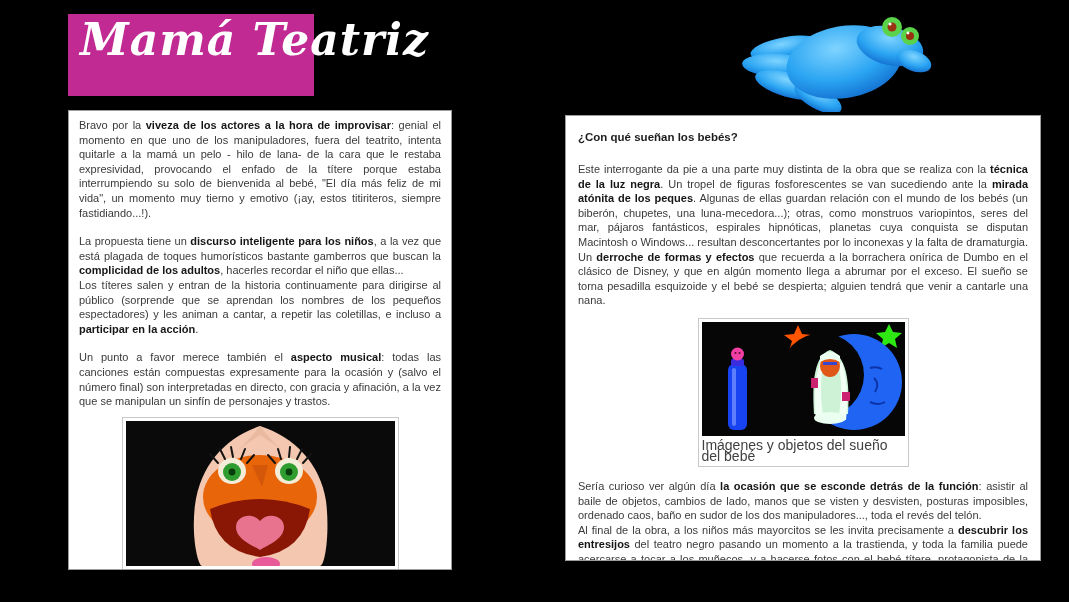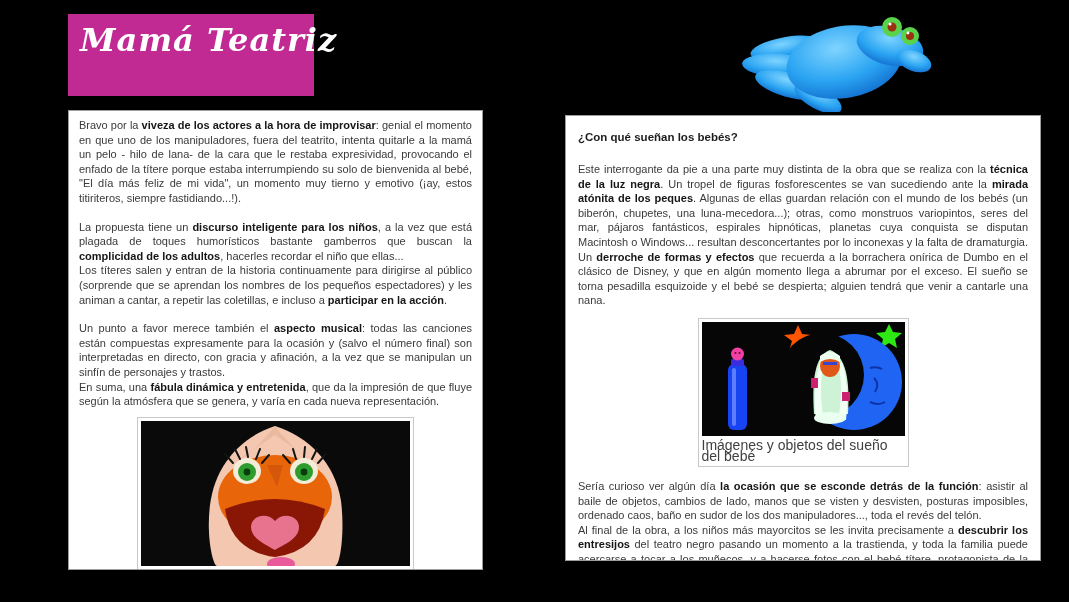--- a/index.html
+++ b/index.html
@@ -9,32 +9,32 @@
     position:relative;
     font-family:"Liberation Sans","DejaVu Sans",sans-serif;
     overflow:hidden;
   }
   .logo-box {
     position:absolute; left:68px; top:14px; width:246px; height:82px;
     background:#c12a93; cursor:pointer;
   }
   .logo-title {
     font-family:"DejaVu Serif",serif; font-style:italic; font-weight:bold;
-    color:#ffffff; font-size:32px; line-height:36px; padding:8px 0 0 12px;
+    color:#ffffff; font-size:44px; line-height:36px; padding:8px 0 0 12px;
     letter-spacing:1px; white-space:nowrap;
   }
   .logo-subtitle {
     color:#f2c4e2; font-size:11px; padding:9px 0 0 12px;
   }
   .hand { position:absolute; left:742px; top:6px; width:196px; height:106px; }
 
   .panel {
     position:absolute; background:#fff; border:1px solid #9d9d9d; overflow:hidden;
   }
-  .left-panel  { left:68px;  top:110px; width:415px; height:460px; padding:7px 10px; }
+  .left-panel  { left:68px;  top:110px; width:384px; height:460px; padding:7px 10px; }
   .right-panel { left:565px; top:115px; width:476px; height:446px; padding:13px 12px; }
 
   .article-text p {
     font-size:11px; line-height:14.6px; text-align:justify; color:#3a3a3a;
   }
   .article-text b { color:#161616; }
   .pblock { margin-bottom:14px; }
   .pblock:last-child { margin-bottom:0; }
 
   h2.section-heading {
@@ -95,21 +95,20 @@
   <div class="article-text">
       <div class="pblock">
         <p><span>Bravo por la </span><b>viveza de los actores a la hora de improvisar</b><span>: genial el momento en que uno de los manipuladores, fuera del teatrito, intenta quitarle a la mamá un pelo - hilo de lana- de la cara que le restaba expresividad, provocando el enfado de la títere porque estaba interrumpiendo su solo de bienvenida al bebé, "El día más feliz de mi vida", un momento muy tierno y emotivo (¡ay, estos titiriteros, siempre fastidiando...!).</span></p>
       </div>
       <div class="pblock">
         <p><span>La propuesta tiene un </span><b>discurso inteligente para los niños</b><span>, a la vez que está plagada de toques humorísticos bastante gamberros que buscan la </span><b>complicidad de los adultos</b><span>, hacerles recordar el niño que ellas...</span></p>
         <p><span>Los títeres salen y entran de la historia continuamente para dirigirse al público (sorprende que se aprendan los nombres de los pequeños espectadores) y les animan a cantar, a repetir las coletillas, e incluso a </span><b>participar en la acción</b><span>.</span></p>
       </div>
       <div class="pblock">
         <p><span>Un punto a favor merece también el </span><b>aspecto musical</b><span>: todas las canciones están compuestas expresamente para la ocasión y (salvo el número final) son interpretadas en directo, con gracia y afinación, a la vez que se manipulan un sinfín de personajes y trastos.</span></p>
-        <p><span>En suma, una </span><b>fábula dinámica y entretenida</b><span>, que da la impresión de que fluye según la atmósfera que se genera, y varía en cada nueva representación.</span></p>
       </div>
     </div>
   <figure class="fig-left">
     <span class="photo">
       <svg width="269" height="145" viewBox="0 0 269 145">
         <rect width="269" height="145" fill="#0b0a0a"></rect>
 
         <path d="M134 5 C100 16 74 44 69 84 C65 116 72 145 76 145 L194 145 C199 145 204 112 200 80 C194 42 168 16 134 5 Z" fill="#f4c8b0"></path>
         <path d="M134 5 C116 28 104 36 92 42 L134 14 L178 44 C164 36 150 26 134 5 Z" fill="#e7b69c" opacity="0.8"></path>
 

